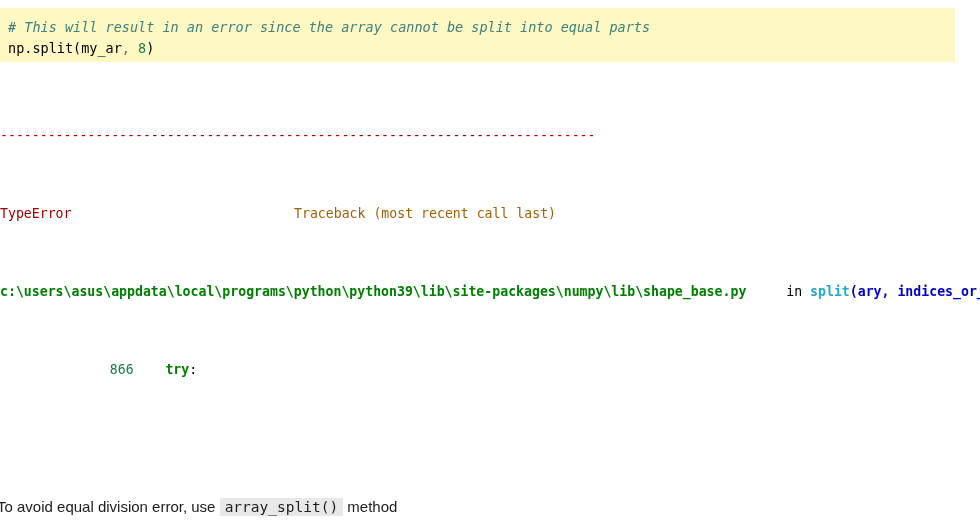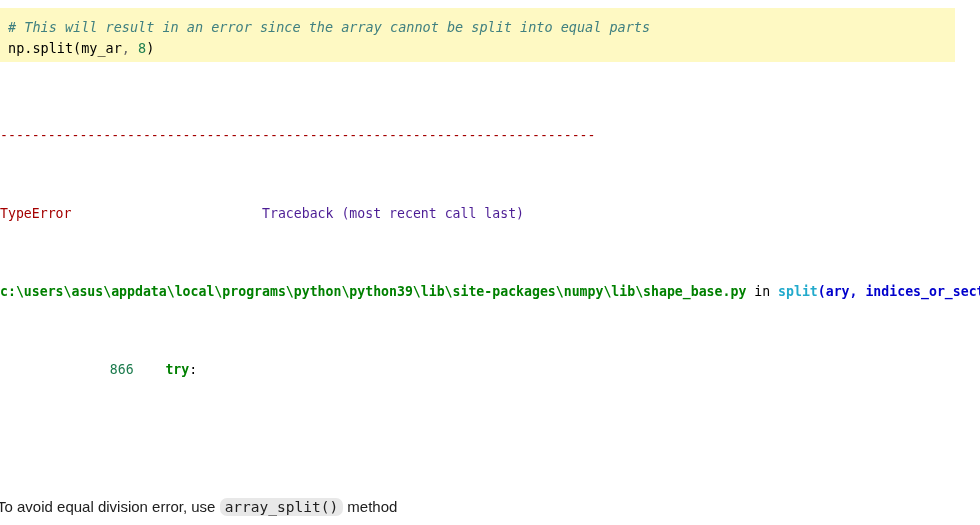--- a/index.html
+++ b/index.html
@@ -48,23 +48,23 @@
     line-height: 15.6px;
     white-space: pre;
     color: #000000;
   }
   .tb .row { height: 15.6px; white-space: pre; }
   .sep {
     color: #a40000;
     letter-spacing: 0px;
   }
   .exc     { color: #a40000; font-weight: normal; }
-  .tbhead  { color: #4c1d95; }
+  .tbhead  { color: #a16207; margin-left: 32px; }
   .path    { color: #008000; font-weight: bold; }
-  .inkw    { color: #000000; }
+  .inkw    { color: #000000; margin-left: 32px; }
   .fname   { color: #22aacc; font-weight: bold; }
   .args    { color: #0000cc; font-weight: bold; }
   .lineno  { color: #1a7a4c; margin-left: 39px; }
   .arrow   { color: #1a7a4c; font-weight: bold; }
   .linenob { color: #1a7a4c; font-weight: bold; }
   .kw      { color: #008000; font-weight: bold; }
   .src     { color: #000000; }
   .plain   { color: #000000; }
 
   
@@ -77,21 +77,20 @@
     line-height: 20px;
     color: #202020;
     white-space: pre;
   }
   .prose .inlinecode {
     font-family: "DejaVu Sans Mono", monospace;
     font-size: 14.5px;
     background: #e8e8e8;
     padding: 1px 5px;
     color: #202020;
-    border-radius: 7px;
   }
 </style>
 </head>
 <body>
 
 <div class="cell">
   <div class="codeline"><span class="cm-comment"># This will result in an error since the array cannot be split into equal parts</span></div>
   <div class="codeline"><span class="plain">np.split(my_ar</span><span class="cm-op">, </span><span class="cm-num">8</span><span class="plain">)</span></div>
 </div>
 

